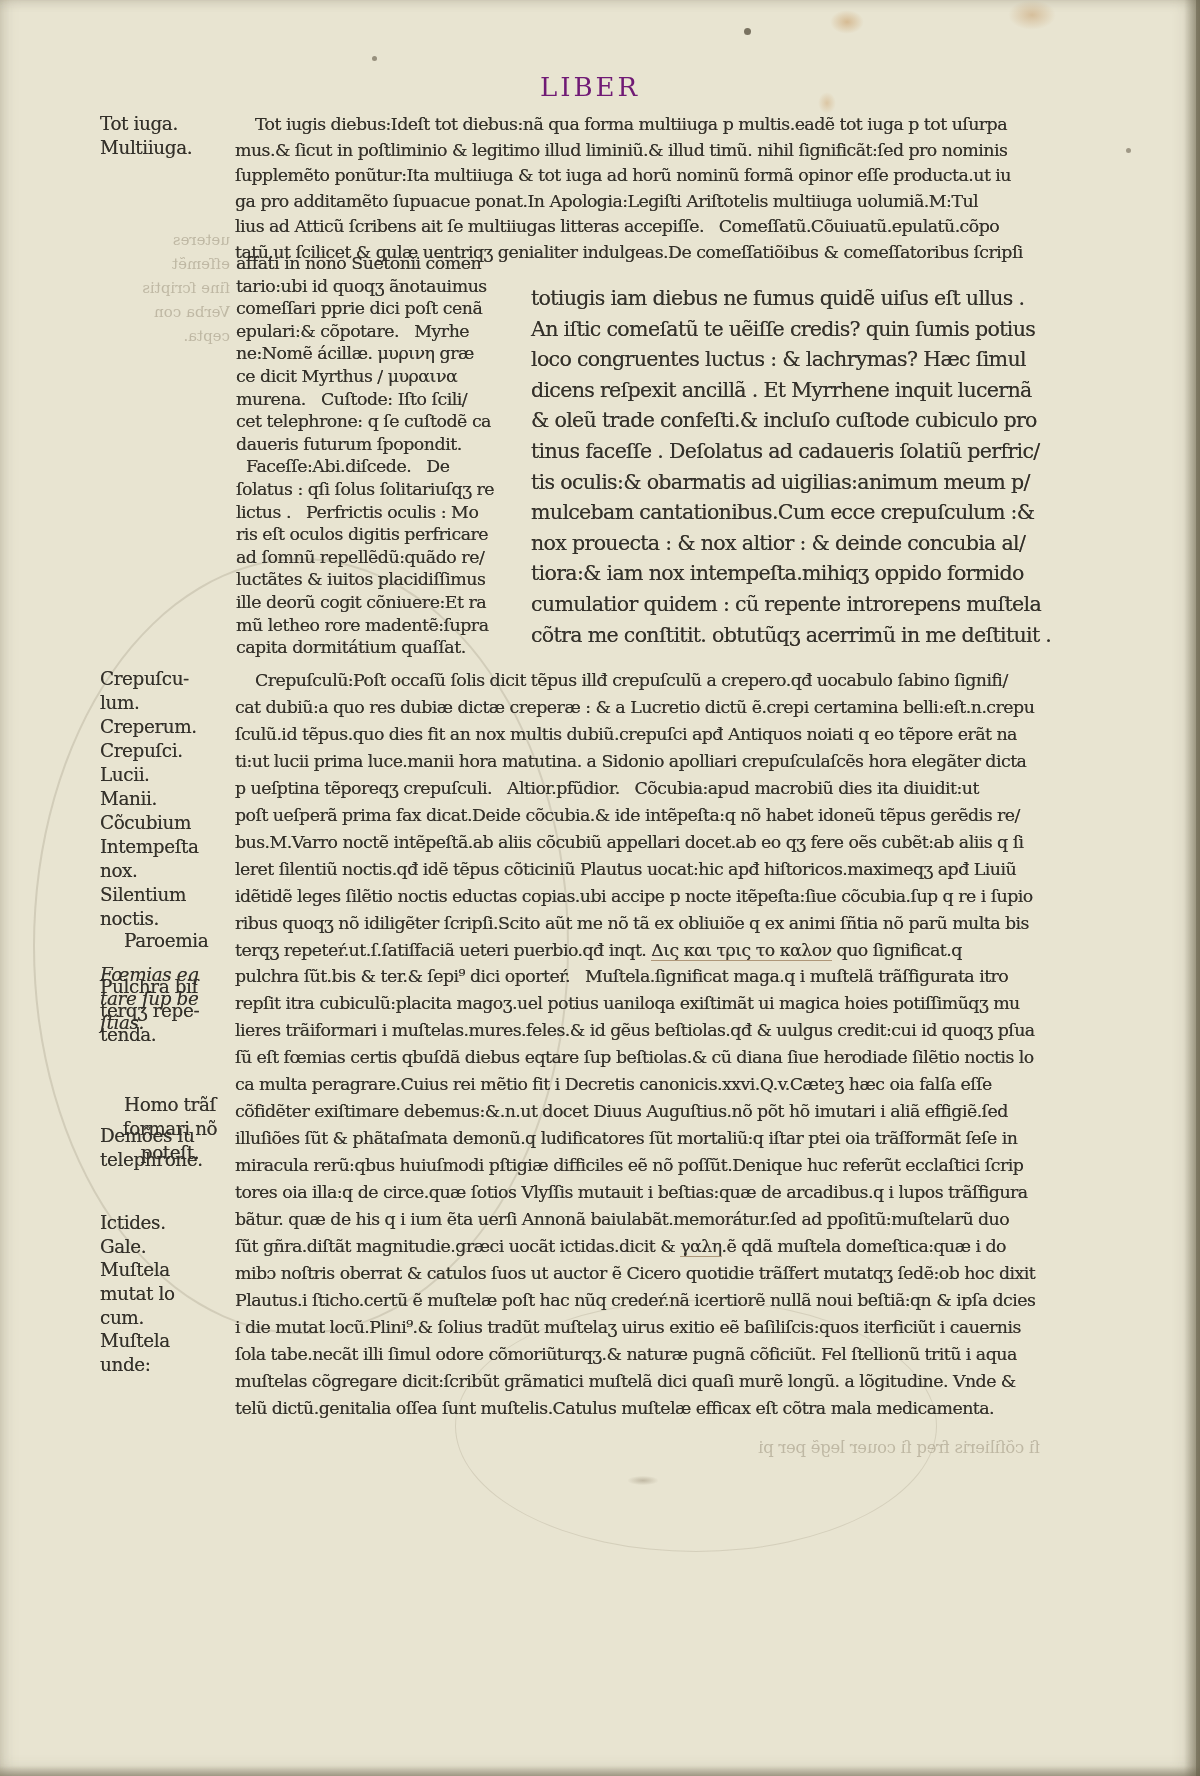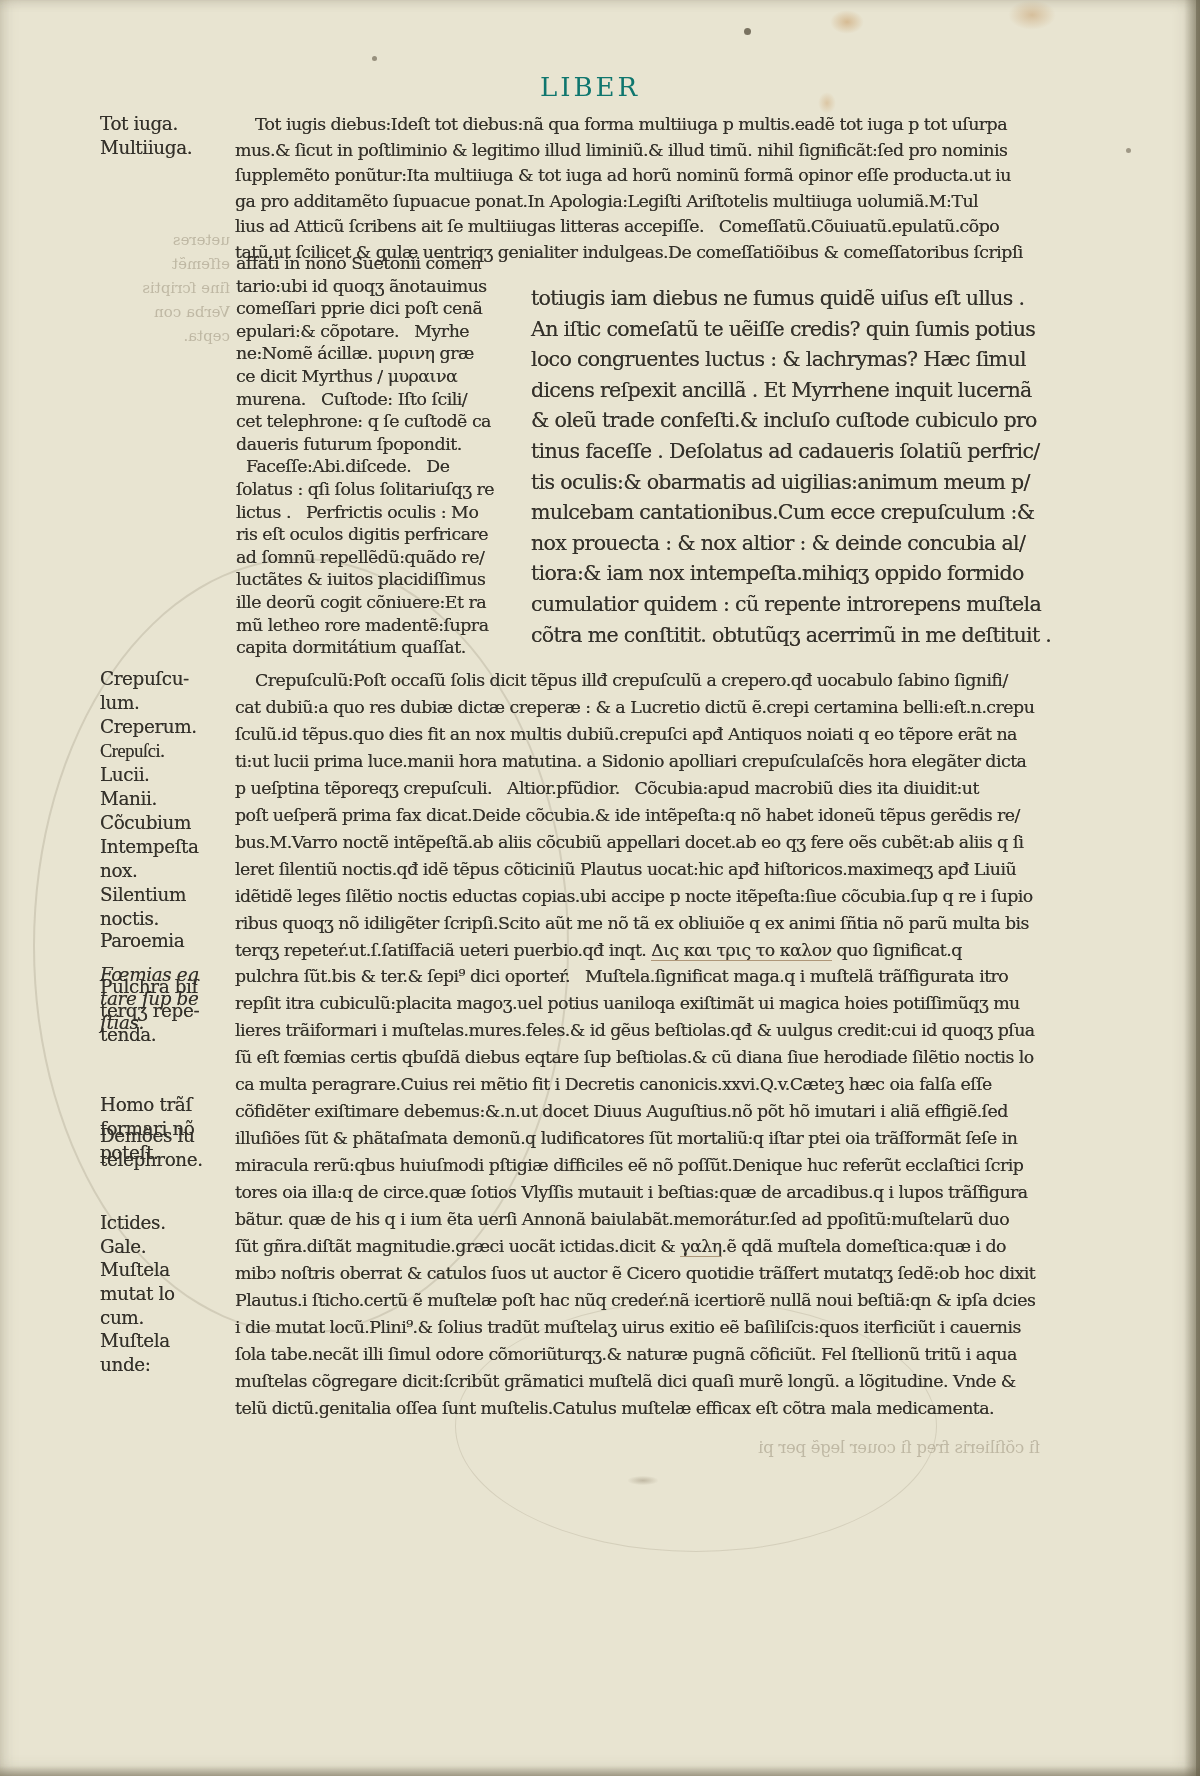--- a/index.html
+++ b/index.html
@@ -18,21 +18,21 @@
     background-color:#e8e4d1;
     box-shadow:
       inset -16px 0 20px -10px rgba(95,88,66,.45),
       inset 12px 0 16px -10px rgba(120,112,88,.28),
       inset 0 -12px 16px -8px rgba(110,102,80,.30),
       inset 0 8px 12px -8px rgba(120,112,88,.22);
     color:#33302a;
   }
   .running-title{
     position:absolute;top:72px;left:0;width:1180px;text-align:center;
-    font-size:26px;letter-spacing:3px;color:#0f766e;
+    font-size:26px;letter-spacing:3px;color:#701a75;
   }
   .textblock{position:absolute;white-space:pre;text-shadow:0 0 .5px rgba(45,40,28,.65);}
   .textblock .tl{white-space:pre;}
   #block-top{left:235px;top:112px;font-size:17.4px;line-height:25.6px;letter-spacing:-.55px;}
   #commentary{left:236px;top:252px;font-size:17.4px;line-height:22.6px;letter-spacing:-.5px;}
   #gloss{left:531px;top:283px;font-size:20.6px;line-height:30.6px;letter-spacing:-.7px;}
   #block-bottom{left:235px;top:667px;font-size:17.4px;line-height:26.95px;letter-spacing:-.55px;}
   #block-bottom .greek{border-bottom:1.5px solid rgba(125,88,50,.55);}
   .margin-note{
     position:absolute;left:100px;width:140px;
@@ -100,54 +100,54 @@
         <div>Tot iuga.</div>
         <div>Multiiuga.</div>
       </div>
       <div class="margin-note" style="top: 667px;">
         <div>Crepuſcu-</div>
         <div>lum.</div>
       </div>
       <div class="margin-note" style="top: 715px;">
         <div>Creperum.</div>
       </div>
-      <div class="margin-note" style="top: 739px; font-family: Liberation Serif, serif;">
+      <div class="margin-note" style="top: 739px;">
         <div>Crepuſci.</div>
       </div>
       <div class="margin-note" style="top: 763px;">
         <div>Lucii.</div>
       </div>
       <div class="margin-note" style="top: 787px;">
         <div>Manii.</div>
       </div>
       <div class="margin-note" style="top: 811px;">
         <div>Cõcubium</div>
       </div>
       <div class="margin-note" style="top: 835px;">
         <div>Intempeſta</div>
         <div>nox.</div>
       </div>
       <div class="margin-note" style="top: 883px;">
         <div>Silentium</div>
         <div>noctis.</div>
       </div>
-      <div class="margin-note" style="top: 929px;">
+      <div class="margin-note" style="top: 929px; margin-left: 24px;">
         <div>Paroemia</div>
       </div>
       <div class="margin-note" style="top: 951px; margin-top: 24px;">
         <div>Pulchra biſ</div>
         <div>terqʒ repe-</div>
         <div>tenda.</div>
       </div>
       <div class="margin-note" style="top: 963px; font-style: italic;">
         <div>Fœmias eq</div>
         <div>tare ſup be</div>
         <div>ſtias.</div>
       </div>
-      <div class="margin-note" style="top: 1093px;">
+      <div class="margin-note" style="top: 1093px; text-align: center;">
         <div>Homo trãſ</div>
         <div>formari nõ</div>
         <div>poteſt.</div>
       </div>
       <div class="margin-note" style="top: 1124px;">
         <div>Demões lu</div>
         <div>telephrone.</div>
       </div>
       <div class="margin-note" style="top: 1211px;">
         <div>Ictides.</div>

